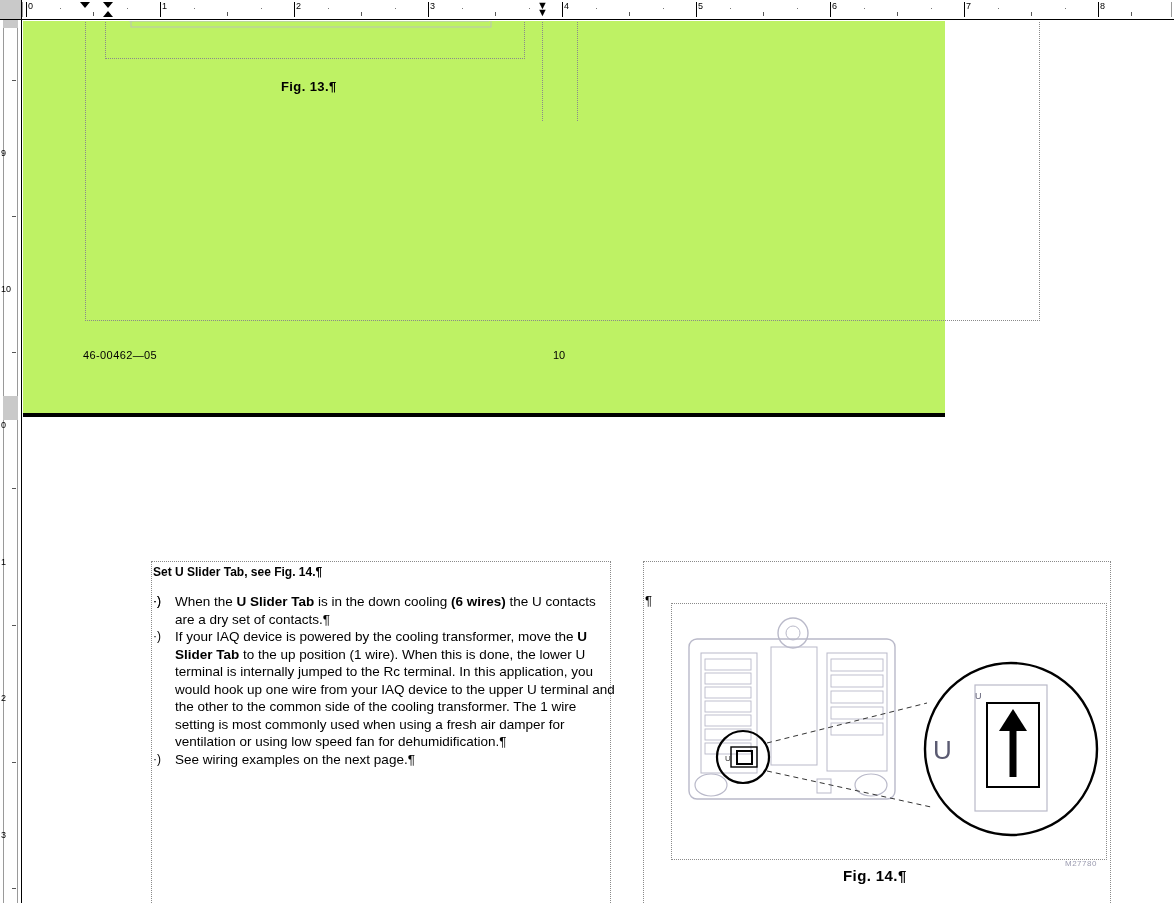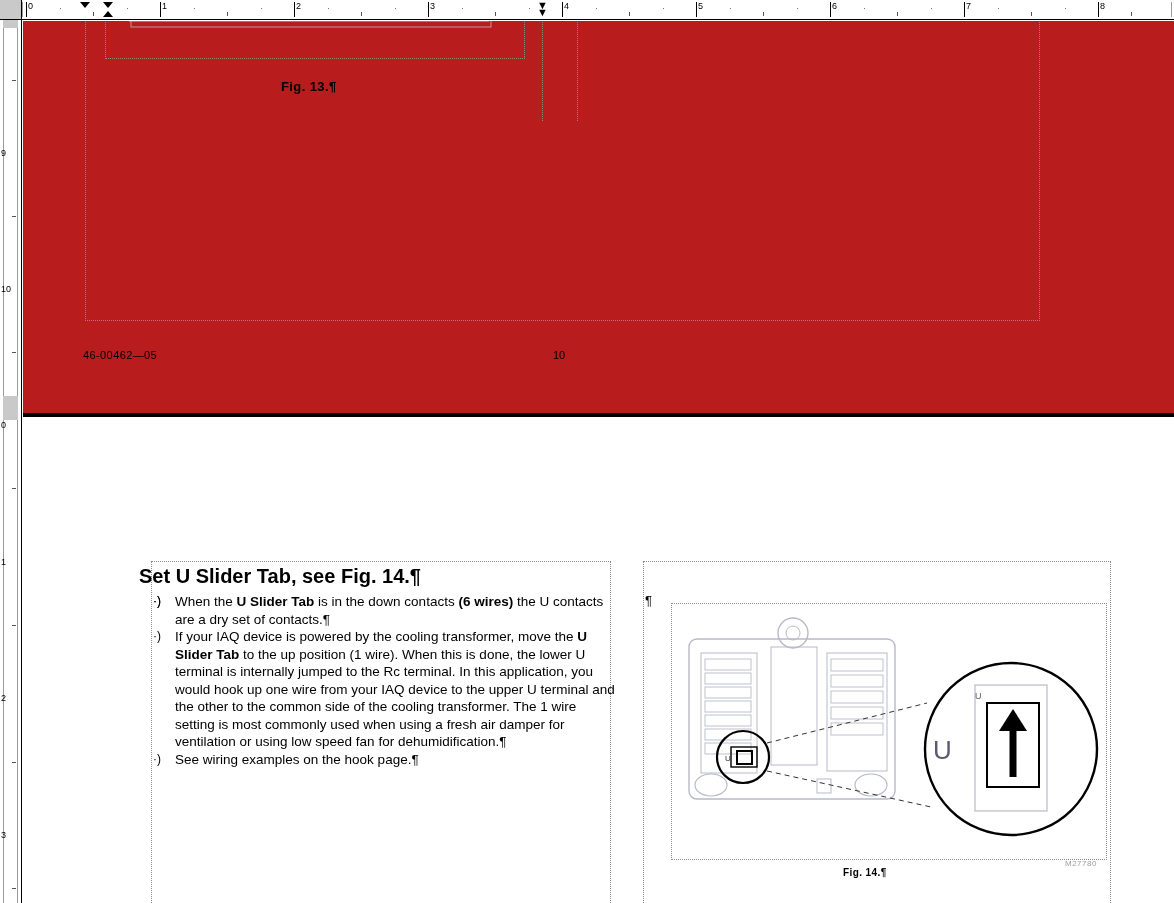--- a/index.html
+++ b/index.html
@@ -143,23 +143,23 @@
     left: 23px; top: 21px;
     width: 1151px; height: 882px;
     background: #ffffff;
     overflow: hidden;
   }
 
   
   #page-one {
     position: absolute;
     left: 0; top: 0;
-    width: 1151px;
+    width: 922px;
     height: 396px;
-    background: #b91c1c;
+    background: #bef264;
     border-bottom: 4px solid #000;
     box-sizing: border-box;
   }
   #page-one-textframe {
     position: absolute;
     left: 62px; top: -2px;
     width: 955px; height: 302px;
     border: 1px dotted #8a8a8a;
     box-sizing: border-box;
   }
@@ -239,23 +239,23 @@
   #p2-textframe-right {
     position: absolute;
     left: 620px; top: 138px;
     width: 468px; height: 342px;
     border: 1px dotted #8a8a8a;
     border-bottom: none;
     box-sizing: border-box;
   }
   #p2-heading {
     position: absolute;
-    left: 116px; top: 142px;
+    left: 130px; top: 142px;
     width: 470px;
-    font-size: 20px;
+    font-size: 12px;
     font-weight: bold;
     color: #000;
   }
   #p2-list {
     position: absolute;
     left: 130px; top: 170px;
     width: 462px;
     font-size: 13.5px;
     line-height: 17.5px;
     color: #000;
@@ -288,21 +288,21 @@
     box-sizing: border-box;
   }
   #fig14-art {
     position: absolute;
     left: 652px; top: 184px;
     width: 428px; height: 250px;
   }
   #fig14-caption {
     position: absolute;
     left: 820px; top: 444px;
-    font-size: 10px;
+    font-size: 15px;
     font-weight: bold;
     color: #000;
     letter-spacing: 0.4px;
   }
 
   .watermark {
     position: absolute;
     font-size: 8px;
     color: #9b9bb0;
     letter-spacing: 0.5px;
@@ -440,31 +440,31 @@
       </div>
 
       <div id="p2-list">
 
         <div class="bullet-row">
           <span class="bullet-mark">·)</span>
         </div>
 
         <div class="bullet-row">
           <span class="bullet-mark">·)</span>
-          <span><span>When the </span><span class="b">U Slider Tab</span><span> is in the down contacts </span><span class="b">(6 wires)</span><span> the U contacts are a dry set of contacts.</span><span class="pilcrow">¶</span></span>
+          <span><span>When the </span><span class="b">U Slider Tab</span><span> is in the down cooling </span><span class="b">(6 wires)</span><span> the U contacts are a dry set of contacts.</span><span class="pilcrow">¶</span></span>
         </div>
 
         <div class="bullet-row">
           <span class="bullet-mark">·)</span>
           <span><span>If your IAQ device is powered by the cooling transformer, move the </span><span class="b">U Slider Tab</span><span> to the up position (1 wire). When this is done, the lower U terminal is internally jumped to the Rc terminal. In this application, you would hook up one wire from your IAQ device to the upper U terminal and the other to the common side of the cooling transformer. The 1 wire setting is most commonly used when using a fresh air damper for ventilation or using low speed fan for dehumidification.</span><span class="pilcrow">¶</span></span>
         </div>
 
         <div class="bullet-row">
           <span class="bullet-mark">·)</span>
-          <span><span>See wiring examples on the hook page.</span><span class="pilcrow">¶</span></span>
+          <span><span>See wiring examples on the next page.</span><span class="pilcrow">¶</span></span>
         </div>
 
       </div>
 
       <div id="p2-right-pilcrow" class="pilcrow">¶</div>
 
       <div id="fig14-frame"></div>
 
       <div id="fig14-art">
         <svg width="428" height="250" viewBox="0 0 428 250" xmlns="http://www.w3.org/2000/svg">

